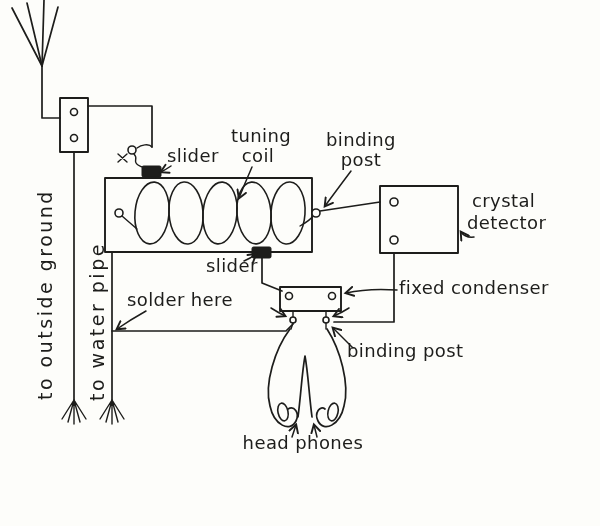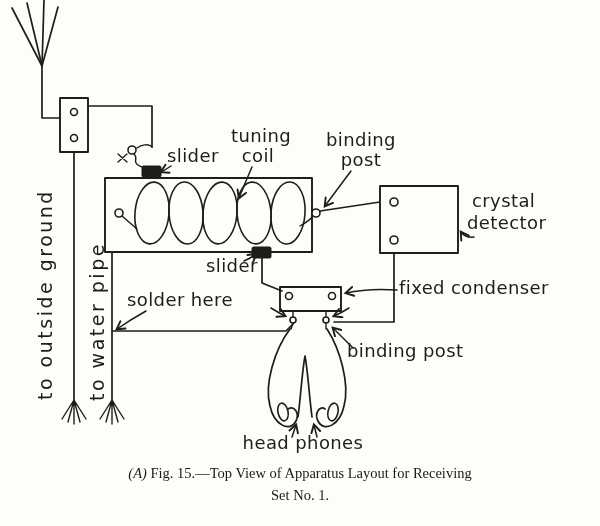--- a/index.html
+++ b/index.html
@@ -148,18 +148,14 @@
 
       <text class="hand" x="347" y="357">binding post</text>
       <path class="arrow" marker-end="url(#ah)" d="M353,348 Q343,338 333,328"></path>
 
       <text class="hand" x="303" y="449" text-anchor="middle">head phones</text>
       <path class="arrow" marker-end="url(#ah)" d="M292,437 L296,425"></path>
       <path class="arrow" marker-end="url(#ah)" d="M317,437 L314,425"></path>
     </g>
   </svg>
 
-  <div class="caption">
-    <div><span class="cap-marker">(A)</span>&nbsp;<span>Fig. 15.—Top View of Apparatus Layout for Receiving</span></div>
-    <div>Set No. 1.</div>
-  </div>
 
 </div>
 
 </body></html>

